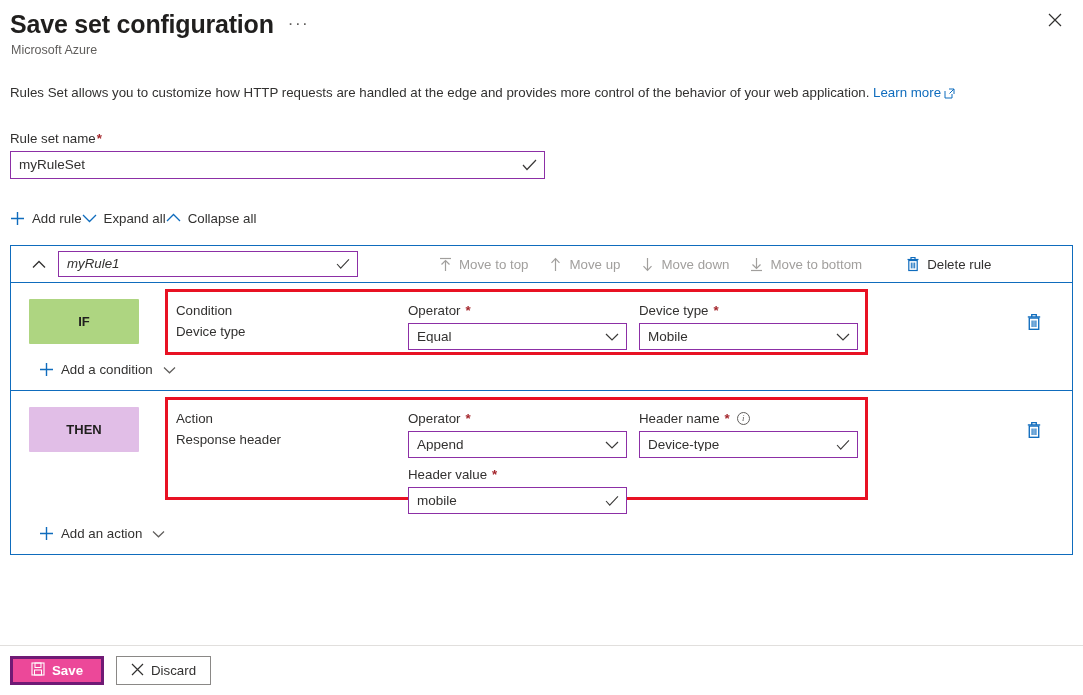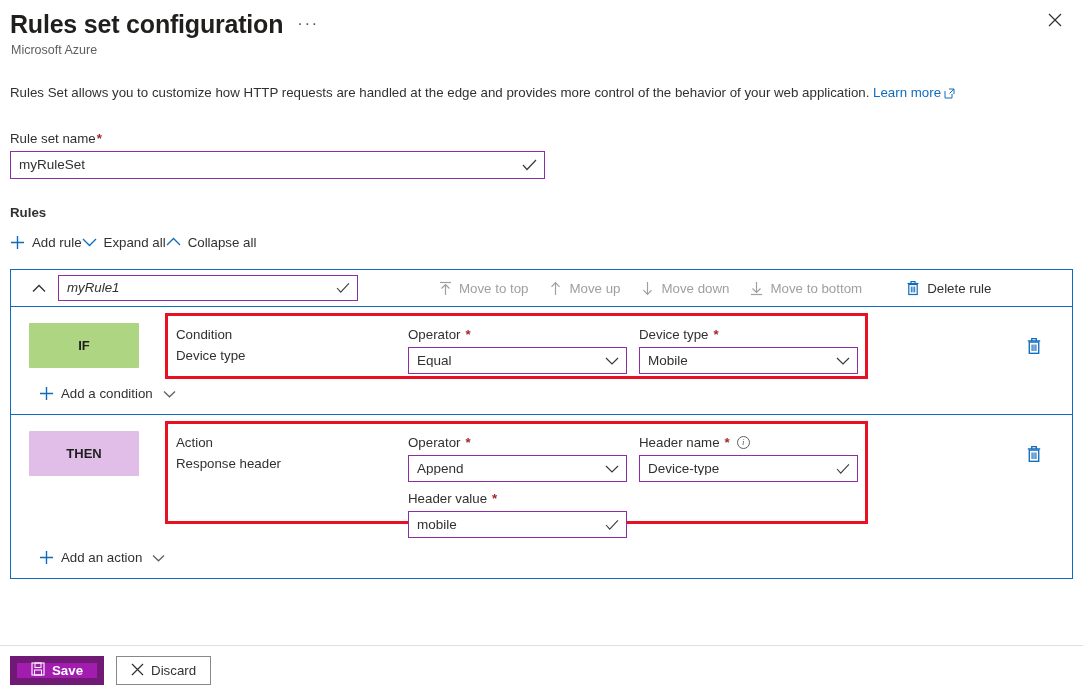--- a/index.html
+++ b/index.html
@@ -283,37 +283,37 @@
     min-width: 94px;
     display: flex;
     align-items: center;
     justify-content: center;
     gap: 7px;
     font-size: 13.3px;
     cursor: pointer;
     padding: 0 14px;
   }
   .btn-primary {
-    background: #a21caf;
+    background: #ec4899;
     color: #fff;
-    border: 7px solid #701a75;
+    border: 3px solid #701a75;
     font-weight: 600;
   }
   .btn-default {
     background: #fff;
     color: #323130;
     border: 1px solid #8a8886;
   }
 </style>
 </head>
 <body>
 
 <div class="header">
   <div class="title-row">
-    <h1 class="page-title">Rules set configuration</h1>
+    <h1 class="page-title">Save set configuration</h1>
     <span class="ellipsis-btn">···</span>
   </div>
   <div class="subtitle">Microsoft Azure</div>
   <div class="close-btn">
     <svg width="14" height="14" viewBox="0 0 14 14">
       <path d="M1 1 L13 13 M13 1 L1 13" stroke="#323130" stroke-width="1.2" fill="none"></path>
     </svg>
   </div>
 </div>
 
@@ -334,21 +334,20 @@
     <span class="val" title="Enter rule set name">myRuleSet</span>
     <span class="affix">
       <svg width="15" height="12" viewBox="0 0 15 12">
           <path d="M1 6 L5 10.5 L14 1" stroke="#3b3a39" stroke-width="1.2" fill="none"></path>
         </svg>
     </span>
   </div>
 </div>
 
 <div class="rules-section">
-  <div class="rules-heading">Rules</div>
   <div class="cmdbar">
     <div class="cmd">
       <span class="glyph">
           <svg width="15" height="15" viewBox="0 0 15 15">
             <path d="M7.5 1 L7.5 14 M1 7.5 L14 7.5" stroke="#0f6cbd" stroke-width="1.4"></path>
           </svg>
         </span>
       <span>Add rule</span>
     </div>
     <div class="cmd">

